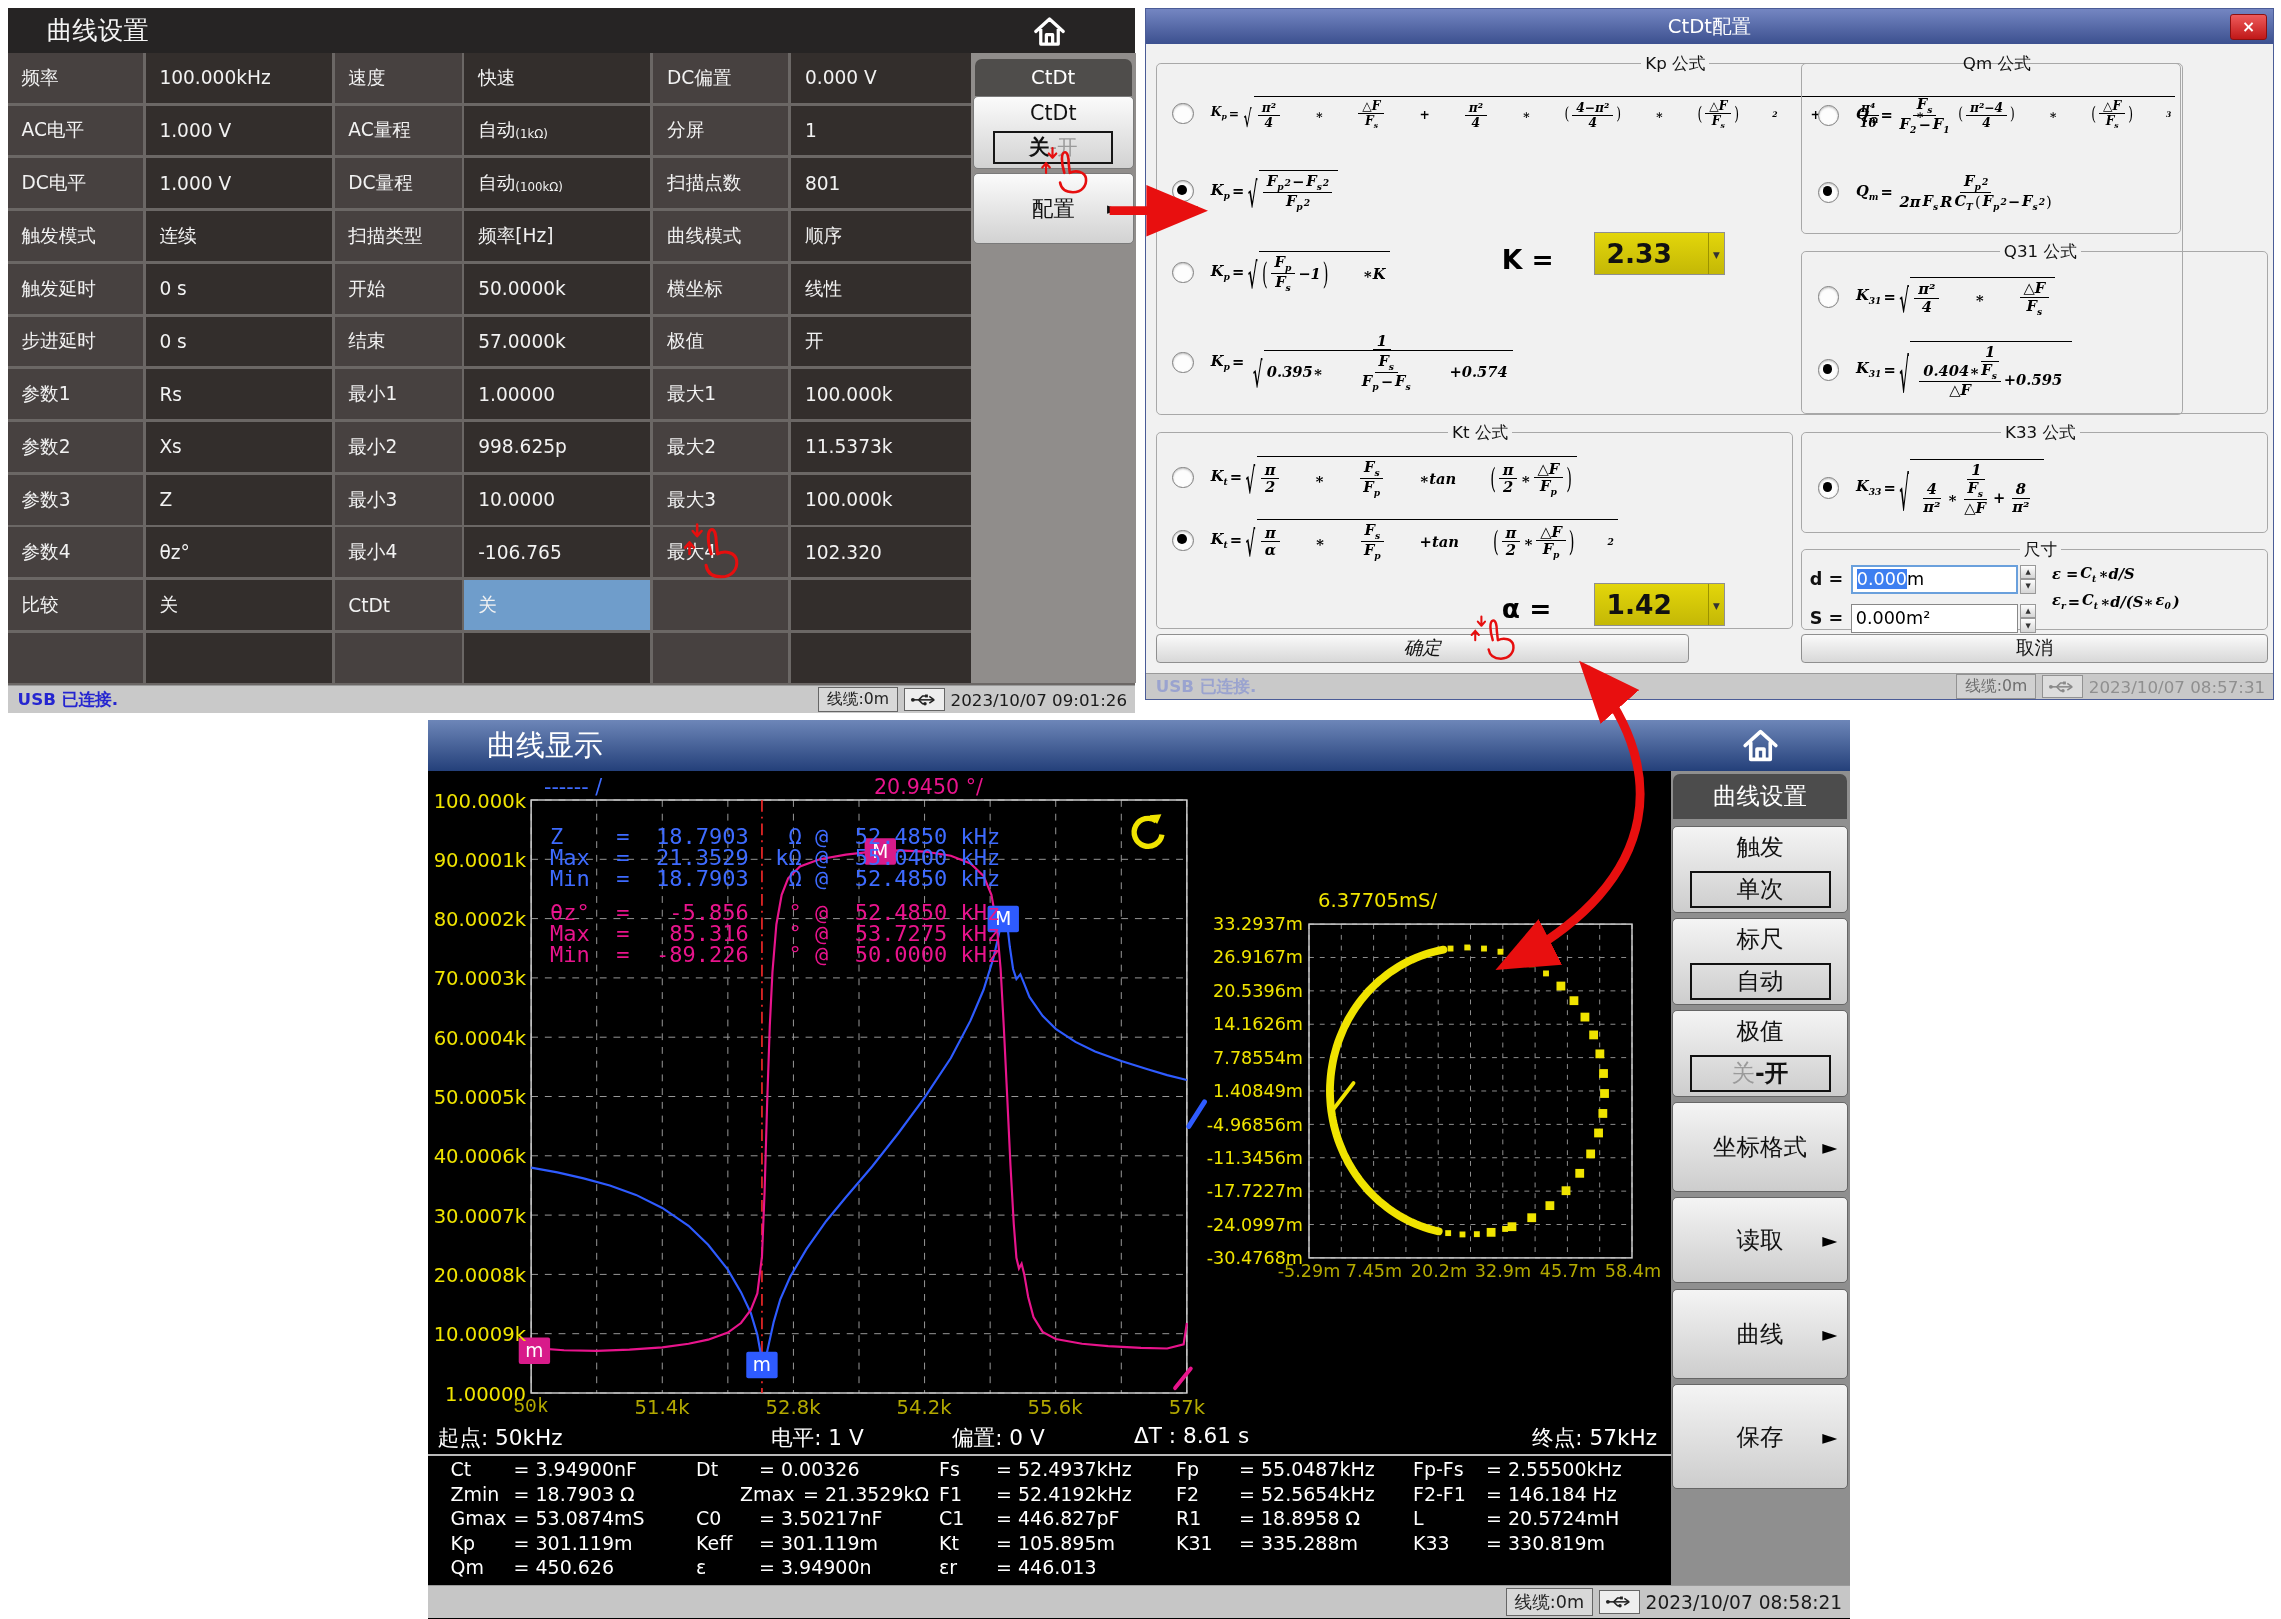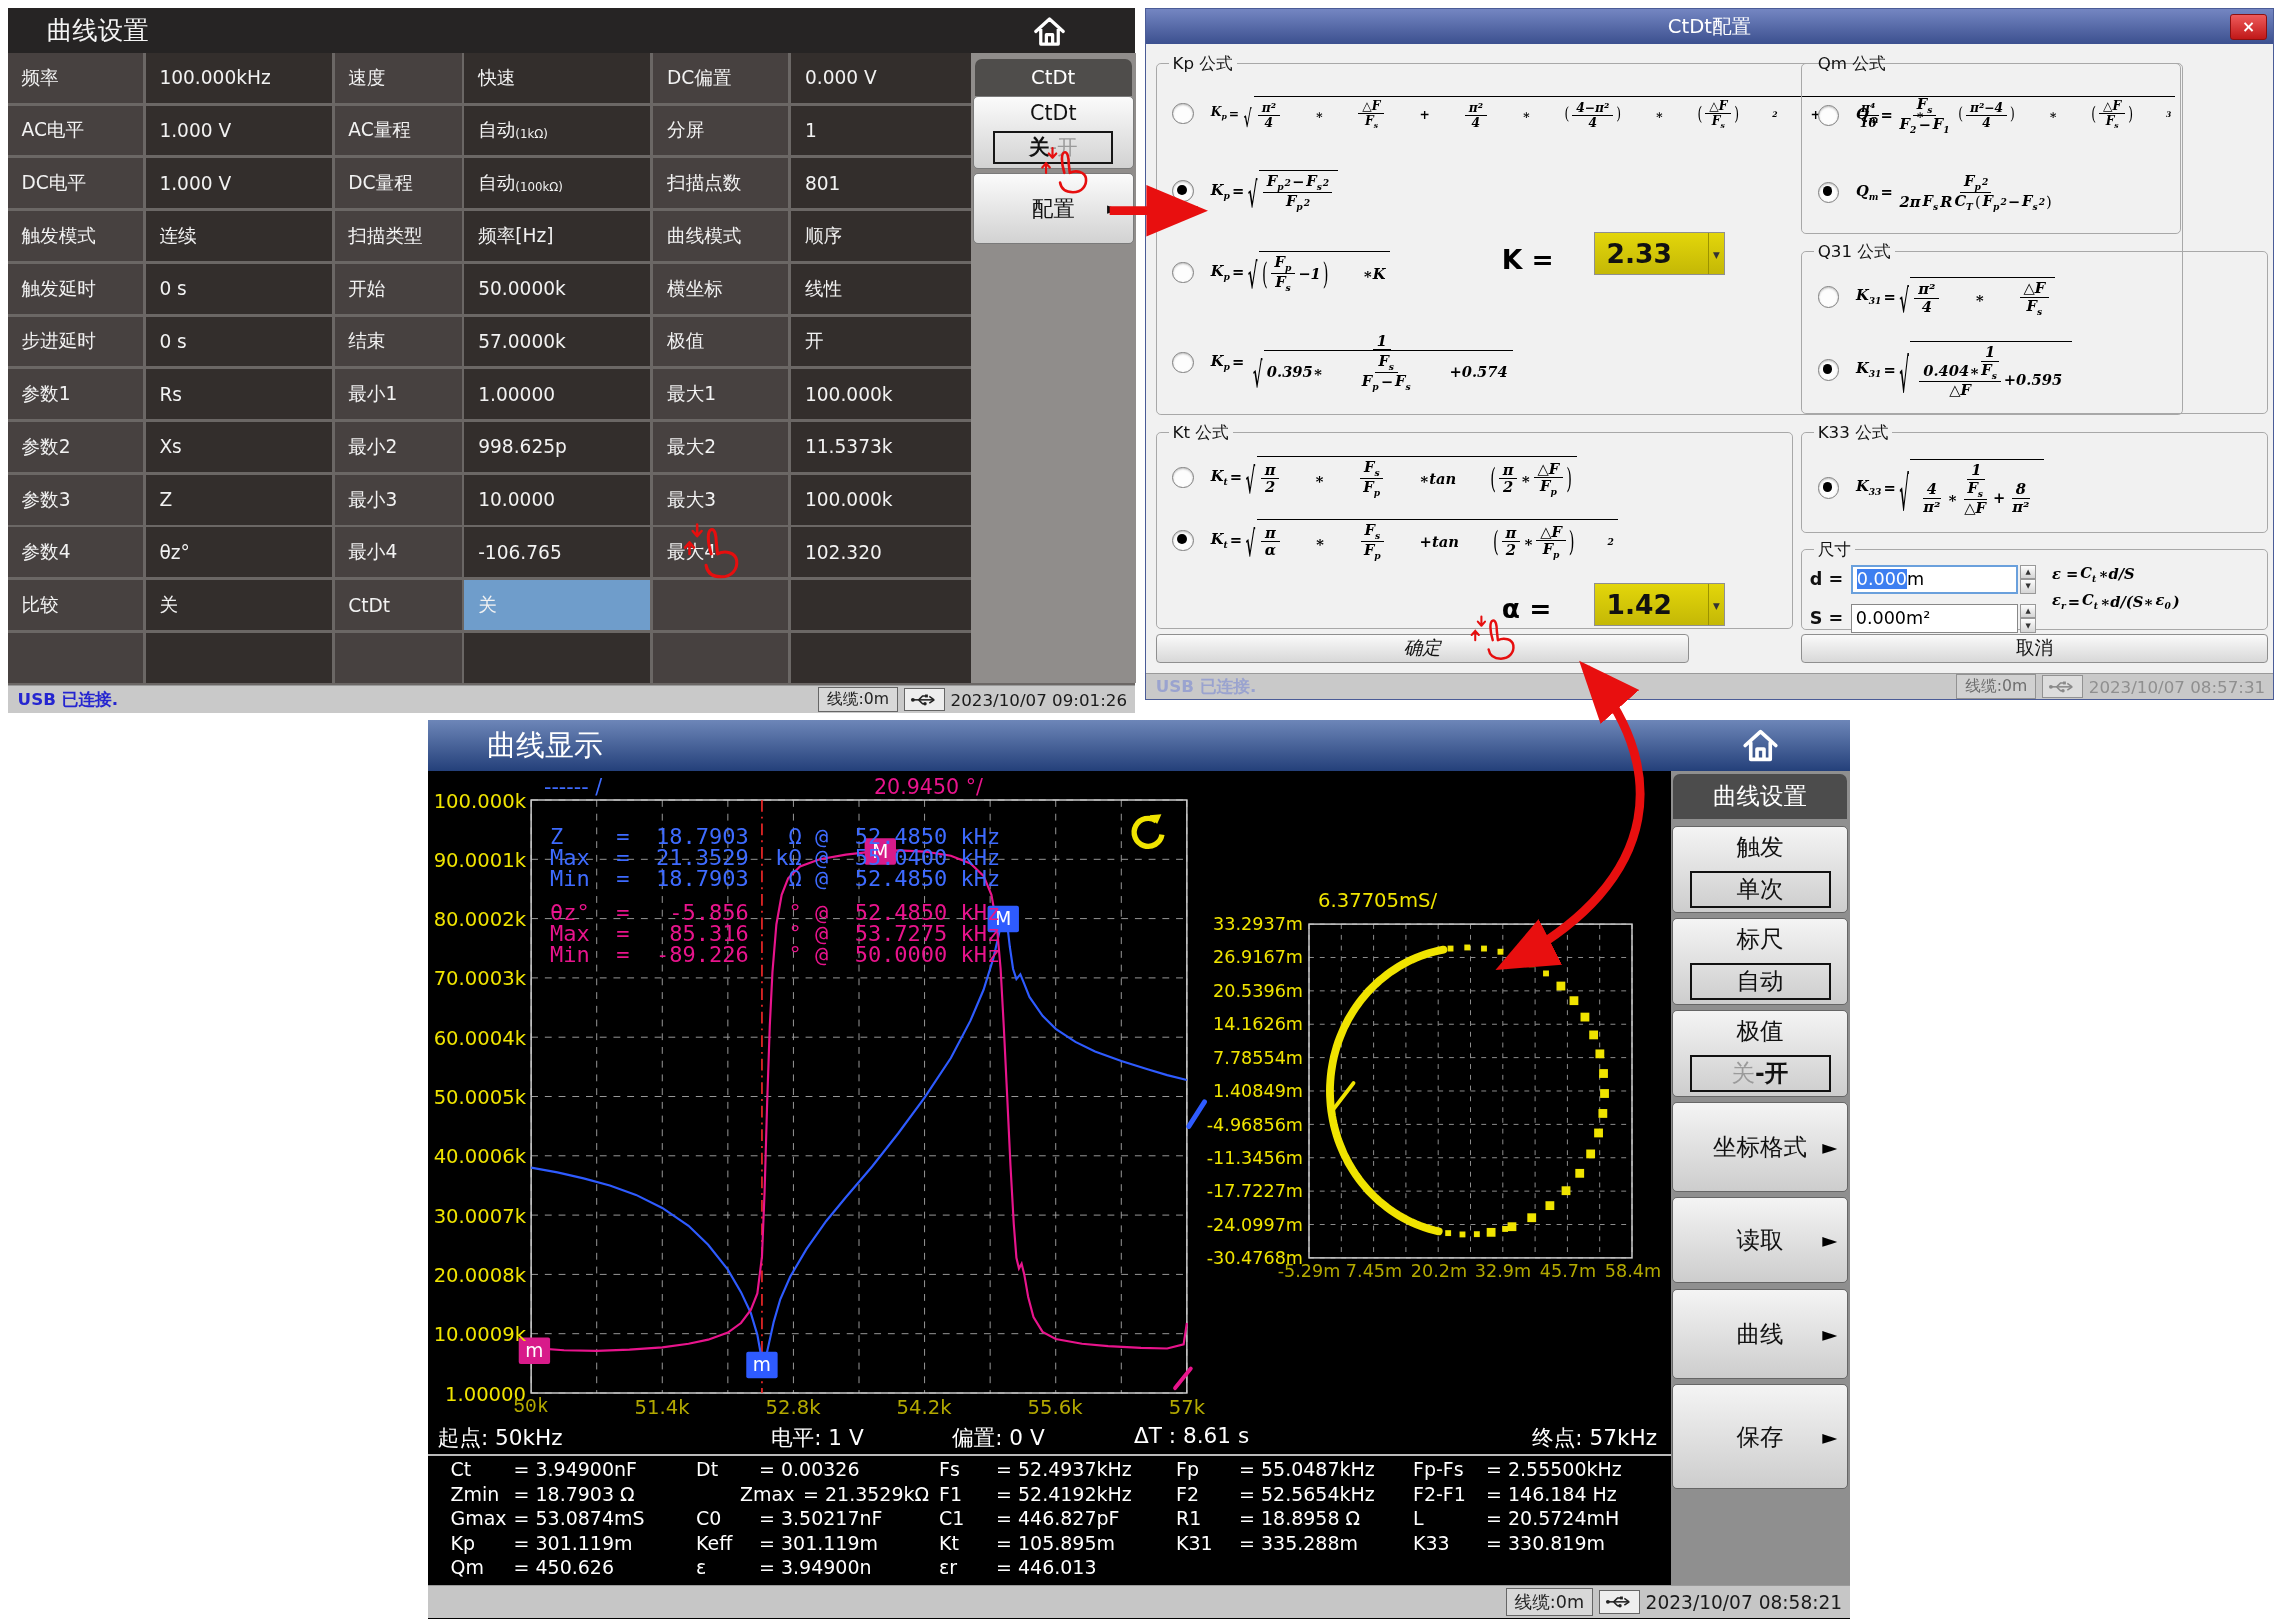--- a/index.html
+++ b/index.html
@@ -35,21 +35,21 @@
   .st-box{border:1px solid #666;background:#d8d8d8;padding:1px 7.8px;font-size:15.7px;color:#222;}
   .usb-ico{border:1px solid #666;background:#eee;width:39px;height:21.6px;display:flex;align-items:center;justify-content:center;}
 
   
   #panelB{left:1145px;top:7.8px;width:1129px;height:692px;background:#f1f1f1;border:1px solid #4b5c97;box-sizing:border-box;}
   #panelB .titlebar{position:absolute;left:0;top:0;width:100%;height:35px;background:linear-gradient(#7486c2,#3c508f);
     color:#fff;font-size:19.6px;display:flex;align-items:center;justify-content:center;}
   #close-btn{position:absolute;right:5.9px;top:4.9px;width:35px;height:24.5px;background:linear-gradient(#ee5b5b,#c01818);
     border:1px solid #8c1010;border-radius:2.9px;color:#fff;font-size:15.7px;font-weight:bold;display:flex;align-items:center;justify-content:center;}
   fieldset.grp{position:absolute;margin:0;padding:2px 5.9px;border:1px solid #a8a8a8;border-radius:4.9px;background:transparent;box-sizing:border-box;}
-  fieldset.grp legend{font-size:16.7px;color:#111;padding:0 3.9px;margin-left:5.9px;}
+  fieldset.grp legend{font-size:16.7px;color:#111;padding:0 3.9px;margin-left:5.9px;text-align:center;}
   .opts{display:flex;flex-direction:column;justify-content:space-around;height:100%;}
   .opt{display:flex;align-items:center;gap:15.7px;padding-left:9.8px;}
   .radio{width:19.6px;height:19.6px;border-radius:50%;border:1.5px solid #7e7e7e;background:#fdfdfd;flex:0 0 auto;position:relative;box-shadow:inset 0 1px 2px rgba(0,0,0,.25);}
   .radio.on::after{content:"";position:absolute;left:3.9px;top:3.9px;width:9.8px;height:9.8px;border-radius:50%;background:#000;}
   .fml{display:inline-flex;align-items:center;font-family:"DejaVu Serif",serif;font-style:italic;font-weight:bold;
     color:#000;white-space:nowrap;font-size:14.7px;line-height:1.12;}
   .fml.small{font-size:12.3px;}
   .fml .tx{padding:0 1px;}
   .fml sub{font-size:.62em;font-weight:bold;}
   .fml sup{font-size:.62em;font-weight:bold;}

